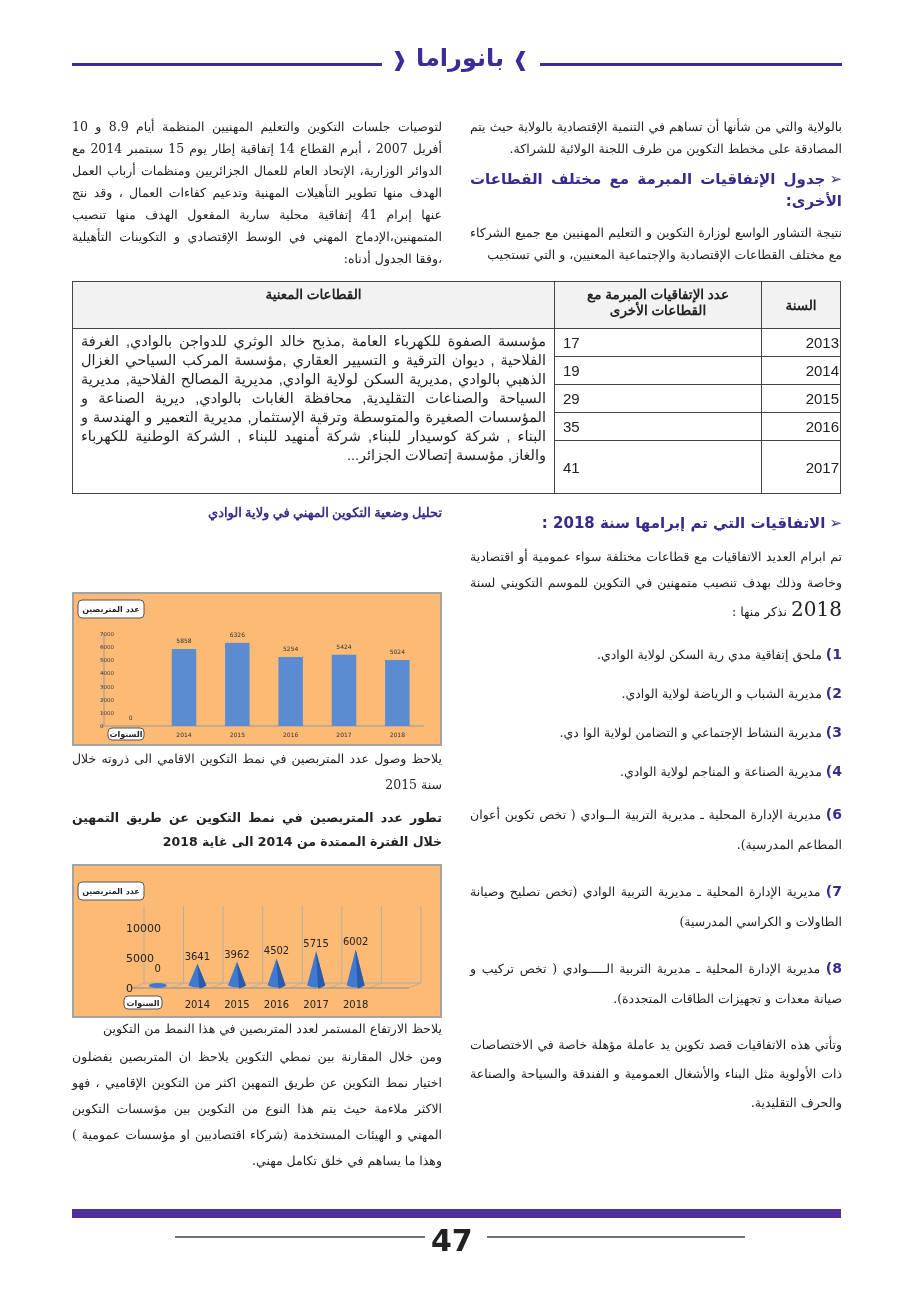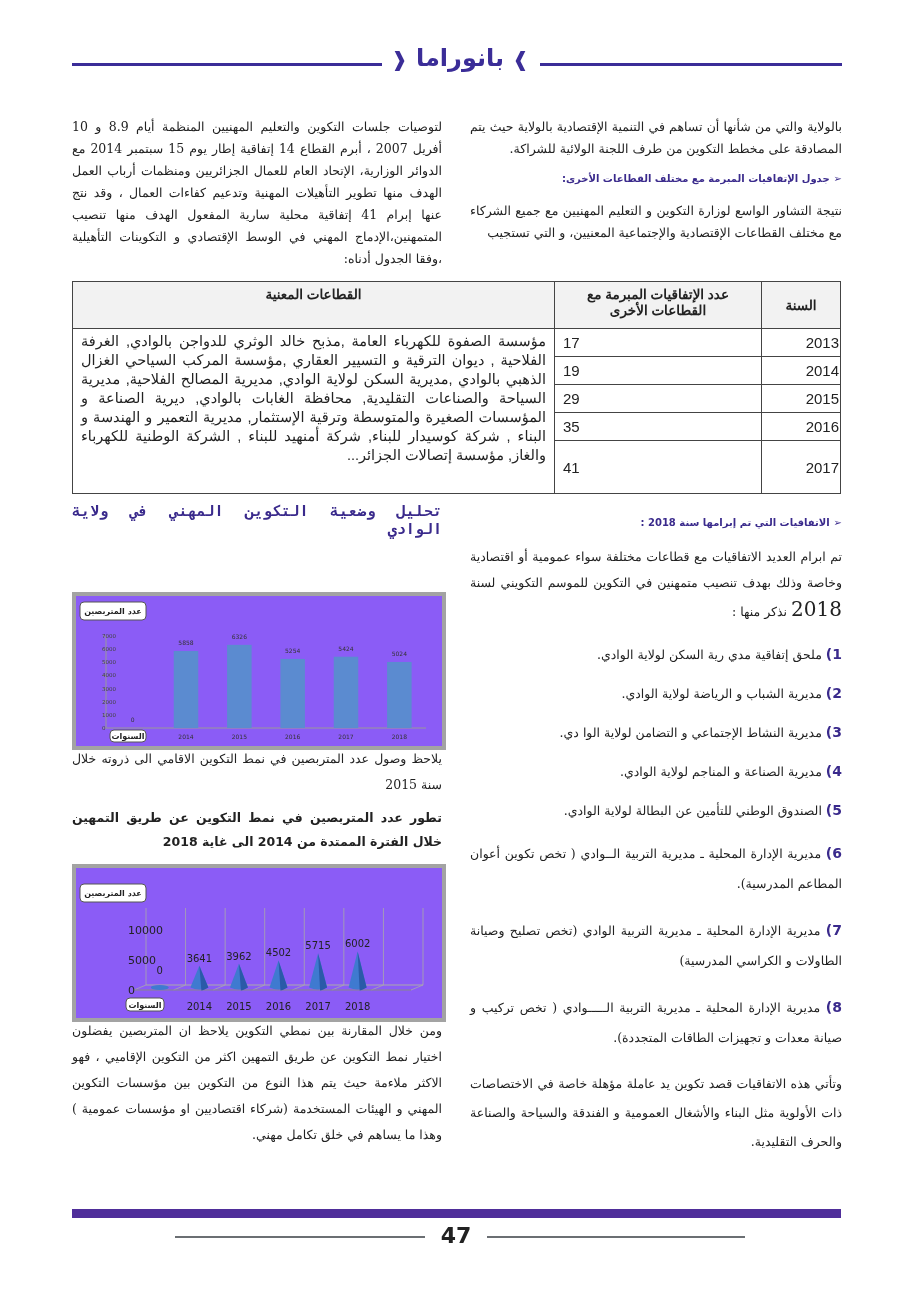--- a/index.html
+++ b/index.html
@@ -6,39 +6,39 @@
   body { width:913px; height:1292px; position:relative; overflow:hidden;
          font-family:"DejaVu Serif", serif; color:#222; direction:rtl; }
   .purple { color:#3a2a8c; }
   
   .hdr-line { position:absolute; top:63px; height:3px; background:#3b2d98; }
   .hdr-title { position:absolute; top:44px; left:385px; width:150px; text-align:center;
                font-family:"DejaVu Sans", sans-serif; font-weight:bold; font-size:24px; color:#3b2d98; }
   .hdr-orn { font-size:20px; }
   .col { position:absolute; font-size:12.5px; line-height:22px; text-align:justify; }
   .col p { margin:0 0 8px 0; }
-  h3 { margin:4px 0 10px 0; font-family:"DejaVu Sans", sans-serif; font-size:10px; font-weight:bold; color:#3a2a8c; }
+  h3 { margin:4px 0 10px 0; font-family:"DejaVu Sans", sans-serif; font-size:15px; font-weight:bold; color:#3a2a8c; }
   h3 .arr { color:#3a2a8c; margin-left:4px; }
   
   table.agr { position:absolute; left:72px; top:281px; width:769px; border-collapse:collapse;
               font-family:"Liberation Sans", sans-serif; direction:rtl; }
   table.agr th, table.agr td { border:1px solid #444; font-size:13.5px; }
   table.agr th { background:#f2f2f2; font-weight:bold; vertical-align:top; padding:4px 8px; text-align:center; }
   table.agr td.year { width:62px; text-align:right; height:25px; font-size:15px; }
   table.agr td.cnt { width:190px; text-align:left; padding:0 8px; font-size:15px; }
   table.agr td.sectors { vertical-align:top; text-align:justify; padding:3px 8px; line-height:19px; font-size:14.5px; }
   .list-item { margin:0 0 16px 0; }
   .num { font-family:"DejaVu Sans", sans-serif; font-weight:bold; color:#3a2a8c; font-size:14px; }
-  .chart-box { position:absolute; border:4px solid #a3a3a3; background:#8b5cf6; }
+  .chart-box { position:absolute; border:2px solid #a3a3a3; background:#fdba74; }
   .chart-box svg { display:block; }
   .sub-h { font-family:"DejaVu Sans", sans-serif; font-weight:bold; font-size:12.5px; line-height:24px; }
   .footer-bar { position:absolute; left:72px; top:1209px; width:769px; height:9px; background:#4f2e9a; }
   .footer-line { position:absolute; top:1236px; height:2px; background:#6b6f73; }
-  .page-num { position:absolute; top:1223px; left:431px; width:50px; text-align:center;
-              font-family:"DejaVu Sans", sans-serif; font-weight:bold; font-size:22px; color:#222; }
+  .page-num { position:absolute; top:1223px; left:431px; width:50px; text-align:left;
+              font-family:"DejaVu Sans", sans-serif; font-weight:bold; font-size:30px; color:#222; }
 </style>
 </head>
 <body>
 
 <div class="hdr-line" style="left:72px;width:310px;"></div>
 <div class="hdr-line" style="left:540px;width:302px;"></div>
 <div class="hdr-title">
   <span class="hdr-orn">❱</span>
   <span>بانوراما</span>
   <span class="hdr-orn">❰</span>
@@ -92,30 +92,29 @@
   <p style="line-height:26px;">
     <span>تم ابرام العديد الاتفاقيات مع قطاعات مختلفة سواء عمومية أو اقتصادية وخاصة وذلك بهدف تنصيب متمهنين في التكوين للموسم التكويني لسنة</span>
     <span style="font-size:20px;">2018</span>
     <span>نذكر منها :</span>
   </p>
   <div style="margin-top:18px;">
     <div class="list-item"><span class="num">1)</span> <span>ملحق إتفاقية مدي رية السكن لولاية الوادي.</span></div>
     <div class="list-item"><span class="num">2)</span> <span>مديرية الشباب و الرياضة لولاية الوادي.</span></div>
     <div class="list-item"><span class="num">3)</span> <span>مديرية النشاط الإجتماعي و التضامن لولاية الوا دي.</span></div>
     <div class="list-item"><span class="num">4)</span> <span>مديرية الصناعة و المناجم لولاية الوادي.</span></div>
-    <div class="list-item"><span class="num">5)</span> <span>الصندوق الوطني للتأمين عن البطالة لولاية الوادي.</span></div>
     <div class="list-item" style="line-height:30px;"><span class="num">6)</span> <span>مديرية الإدارة المحلية ـ مديرية التربية الــوادي ( تخص تكوين أعوان المطاعم المدرسية).</span></div>
     <div class="list-item" style="line-height:30px;"><span class="num">7)</span> <span>مديرية الإدارة المحلية ـ مديرية التربية الوادي (تخص تصليح وصيانة الطاولات و الكراسي المدرسية)</span></div>
     <div class="list-item" style="line-height:30px;"><span class="num">8)</span> <span>مديرية الإدارة المحلية ـ مديرية التربية الـــــوادي ( تخص تركيب و صيانة معدات و تجهيزات الطاقات المتجددة).</span></div>
   </div>
   <p style="line-height:29px;">وتأتي هذه الاتفاقيات قصد تكوين يد عاملة مؤهلة خاصة في الاختصاصات ذات الأولوية مثل البناء والأشغال العمومية و الفندقة والسياحة والصناعة والحرف التقليدية.</p>
 </div>
 
 <div class="col" style="left:72px;top:504px;width:370px;">
-  <div class="purple" style="font-family:Liberation Mono, monospace;font-weight:bold;font-size:15px;line-height:18px;">تحليل وضعية التكوين المهني في ولاية الوادي</div>
+  <div class="purple" style="font-family:Liberation Serif, serif;font-weight:bold;font-size:13px;line-height:18px;">تحليل وضعية التكوين المهني في ولاية الوادي</div>
 </div>
 
 <div class="chart-box" style="left:72px;top:592px;width:366px;height:150px;">
   <svg id="chart1" width="366" height="150">
       <rect x="4" y="6" width="66" height="18" rx="4" fill="#fff" stroke="#555" stroke-width="1"></rect>
       <text x="37" y="18" text-anchor="middle" font-size="8" font-weight="bold" fill="#222" font-family="DejaVu Sans, sans-serif">عدد المتربصين</text>
       <line x1="30" y1="40" x2="30" y2="132" stroke="#999"></line>
       <line x1="30" y1="132" x2="350" y2="132" stroke="#999"></line>
       <line x1="27" y1="132" x2="30" y2="132" stroke="#999"></line>
       <text x="26" y="134" text-anchor="end" font-size="5.5" fill="#444" font-family="DejaVu Sans, sans-serif">0</text>
@@ -205,19 +204,20 @@
       <path d="M272.6428571428571,119.5 L281.6428571428571,83.488 L290.6428571428571,119.5 Q281.6428571428571,123.5 272.6428571428571,119.5 Z" fill="#3f7ad0"></path>
       <path d="M281.6428571428571,83.488 L290.6428571428571,119.5 Q285.6428571428571,122.5 283.6428571428571,122.5 Z" fill="#2a5aa8"></path>
       <text x="281.6428571428571" y="79.488" text-anchor="middle" font-size="10" fill="#222" font-family="DejaVu Sans, sans-serif">6002</text>
       <text x="281.6428571428571" y="142" text-anchor="middle" font-size="10" fill="#222" font-family="DejaVu Sans, sans-serif">2018</text>
       <rect x="50" y="130" width="38" height="13" rx="4" fill="#fff" stroke="#555" stroke-width="1"></rect>
       <text x="69" y="139.5" text-anchor="middle" font-size="8" font-weight="bold" fill="#222" font-family="DejaVu Sans, sans-serif">السنوات</text>
     </svg>
 </div>
 
 <div class="col" style="left:72px;top:1018px;width:370px;">
+  <p style="margin-bottom:4px;">يلاحظ الارتفاع المستمر لعدد المتربصين في هذا النمط من التكوين</p>
   <p style="line-height:26px;">ومن خلال المقارنة بين نمطي التكوين يلاحظ ان المتربصين يفضلون اختيار نمط التكوين عن طريق التمهين اكثر من التكوين الإقاميي ، فهو الاكثر ملاءمة حيث يتم هذا النوع من التكوين بين مؤسسات التكوين المهني و الهيئات المستخدمة (شركاء اقتصاديين او مؤسسات عمومية ) وهذا ما يساهم في خلق تكامل مهني.</p>
 </div>
 
 <div class="footer-bar"></div>
 <div class="footer-line" style="left:175px;width:250px;"></div>
 <div class="footer-line" style="left:487px;width:258px;"></div>
 <div class="page-num">47</div>
 
 </body></html>

